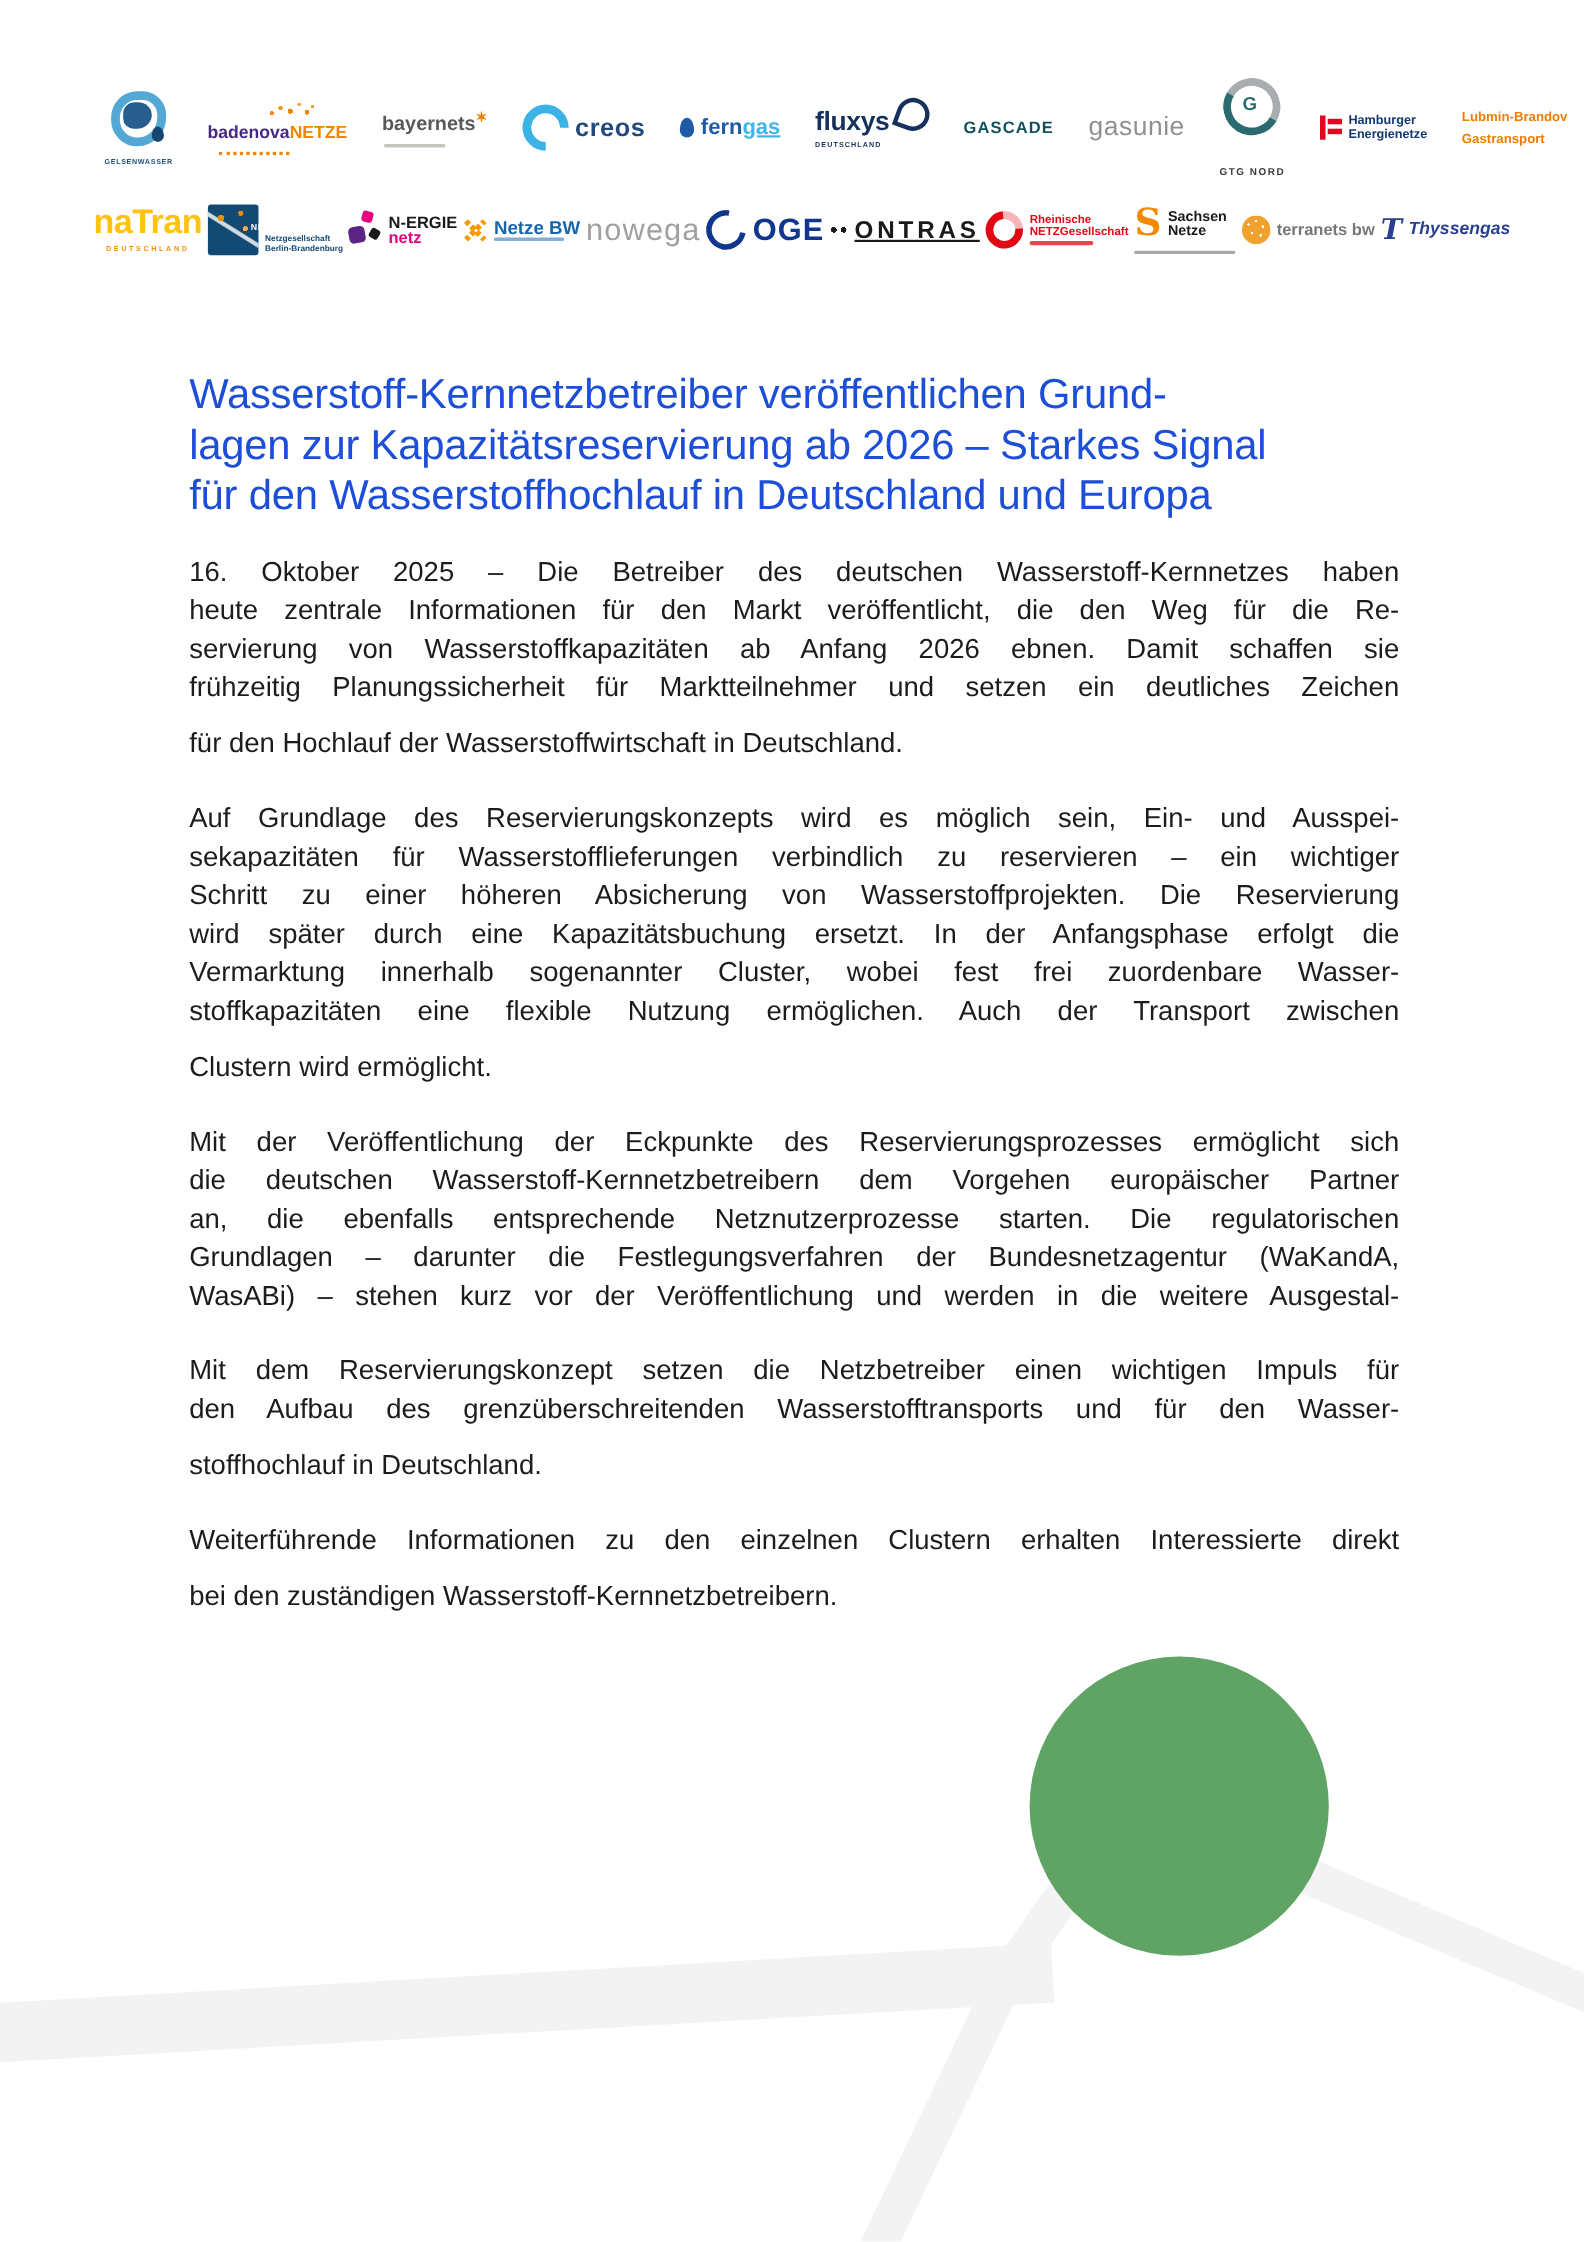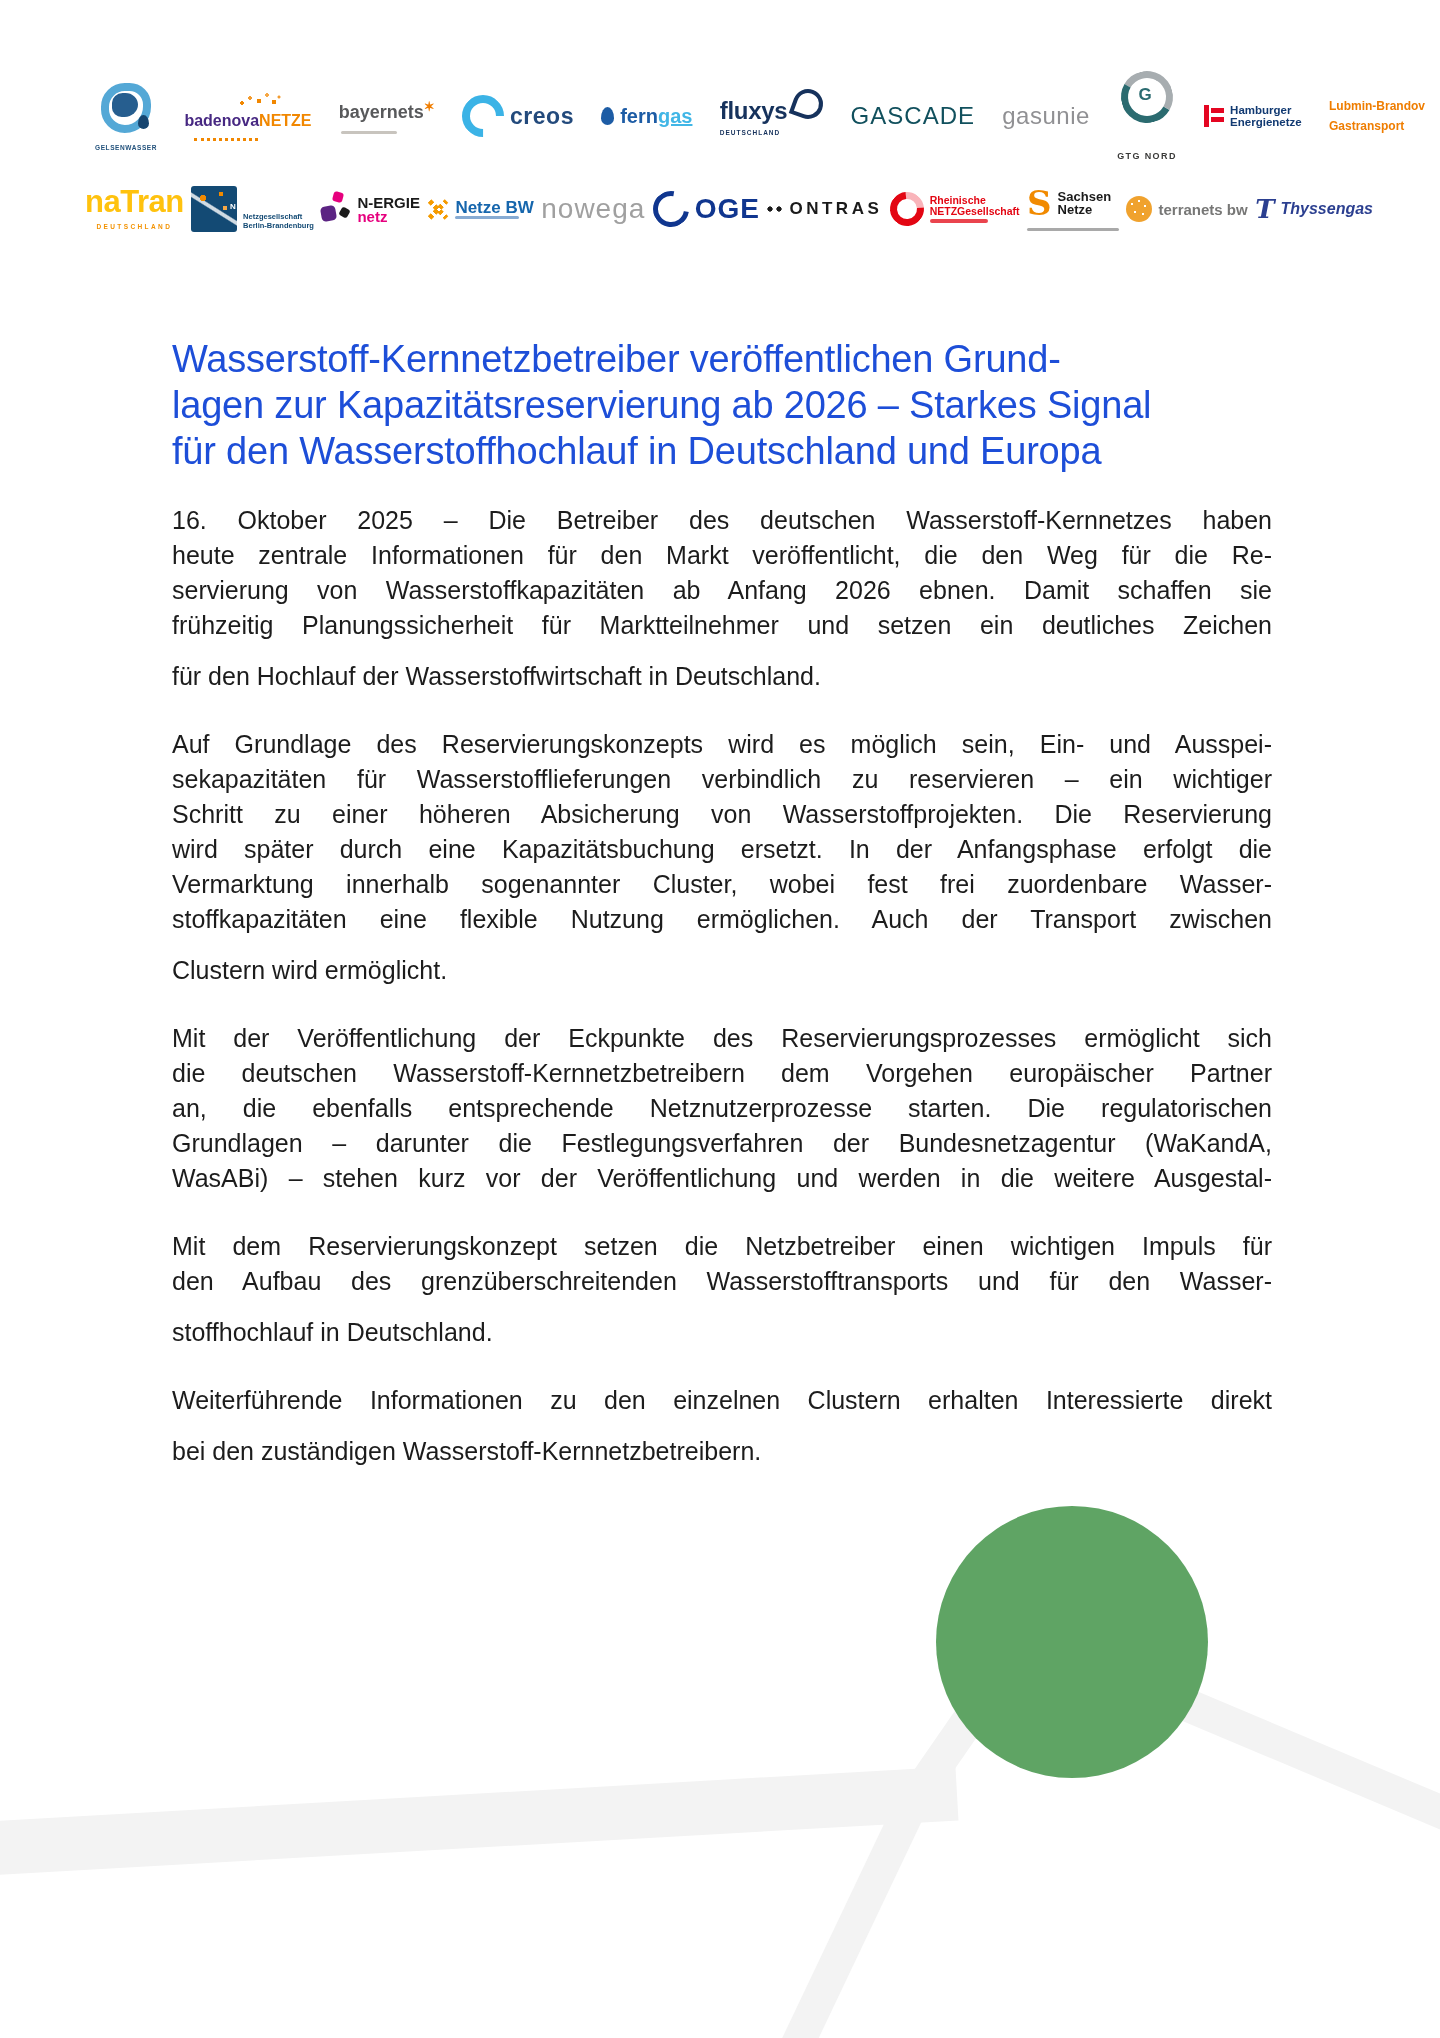--- a/index.html
+++ b/index.html
@@ -47,21 +47,21 @@
   .fg-drop{width:13px;height:18px;background:#1d5ca5;border-radius:50% 50% 50% 50%/62% 62% 38% 38%;}
   .fg-text{font-size:20px;font-weight:600;}
   .fg-a{color:#1d5ca5;} .fg-b{color:#41b6e6;text-decoration:underline;}
 
   
   .fx-text{font-size:24px;font-weight:800;color:#16325c;letter-spacing:-.3px;}
   .fx-knot{width:22px;height:22px;border:4px solid #16325c;border-radius:50% 50% 50% 0;transform:rotate(20deg);margin-top:-14px;}
   .fx-sub{font-size:6.5px;font-weight:bold;color:#16325c;letter-spacing:1px;margin-top:-2px;align-self:flex-start;}
 
   
-  .gc-text{font-size:24px;font-weight:400;color:#11505d;letter-spacing:1px;text-align:center;}
+  .gc-text{font-size:15px;font-weight:700;color:#11505d;letter-spacing:1px;text-align:center;}
 
   
   .gu-text{font-size:24px;font-weight:500;color:#909093;letter-spacing:.5px;}
 
   
   .gt-ring{position:relative;width:38px;height:38px;border:7px solid #a7adb0;border-left-color:#2b6b70;border-bottom-color:#2b6b70;border-radius:50%;transform:rotate(-15deg);}
   .gt-g{position:absolute;left:11px;top:7px;font-size:17px;font-weight:bold;color:#2b6b70;transform:rotate(15deg);}
   .gt-txt{font-size:9px;font-weight:bold;color:#3a3a39;letter-spacing:1.4px;margin-top:22px;}
 
   
@@ -108,21 +108,21 @@
   .nw-text{font-size:28px;font-weight:500;color:#a0a0a0;letter-spacing:1px;}
 
   
   .oge-ic{width:26px;height:26px;border:5px solid #10368f;border-right-color:transparent;border-radius:50%;transform:rotate(-35deg);}
   .oge-text{font-size:28px;font-weight:800;color:#10368f;letter-spacing:1px;}
 
   
   .on-dots{width:16px;height:6px;background:
      radial-gradient(circle 2.6px at 3px 3px,#1a1a1a 97%,transparent),
      radial-gradient(circle 2.6px at 12px 3px,#1a1a1a 97%,transparent);}
-  .on-text{font-size:17px;font-weight:600;color:#1a1a1a;letter-spacing:3.5px;}
+  .on-text{font-size:22px;font-weight:600;color:#1a1a1a;letter-spacing:3.5px;text-decoration:underline;}
 
   
   .rng-ring{width:20px;height:20px;border:7px solid #e30613;border-top-color:#f9b4ba;border-radius:50%;transform:rotate(40deg);}
   .rng-txt{font-size:10.5px;font-weight:800;color:#e30613;line-height:11px;}
   .rng-bar{width:58px;background:#e30613;height:4px;margin-top:2px;}
 
   
   .sn-s{font-size:34px;font-weight:800;color:#f18a00;line-height:30px;font-family:"DejaVu Serif",serif;}
   .sn-txt{font-size:13px;font-weight:700;color:#1a1a1a;line-height:13px;}
   .sn-bar{width:92px;background:#8c8c8c;height:3px;margin-top:4px;}

